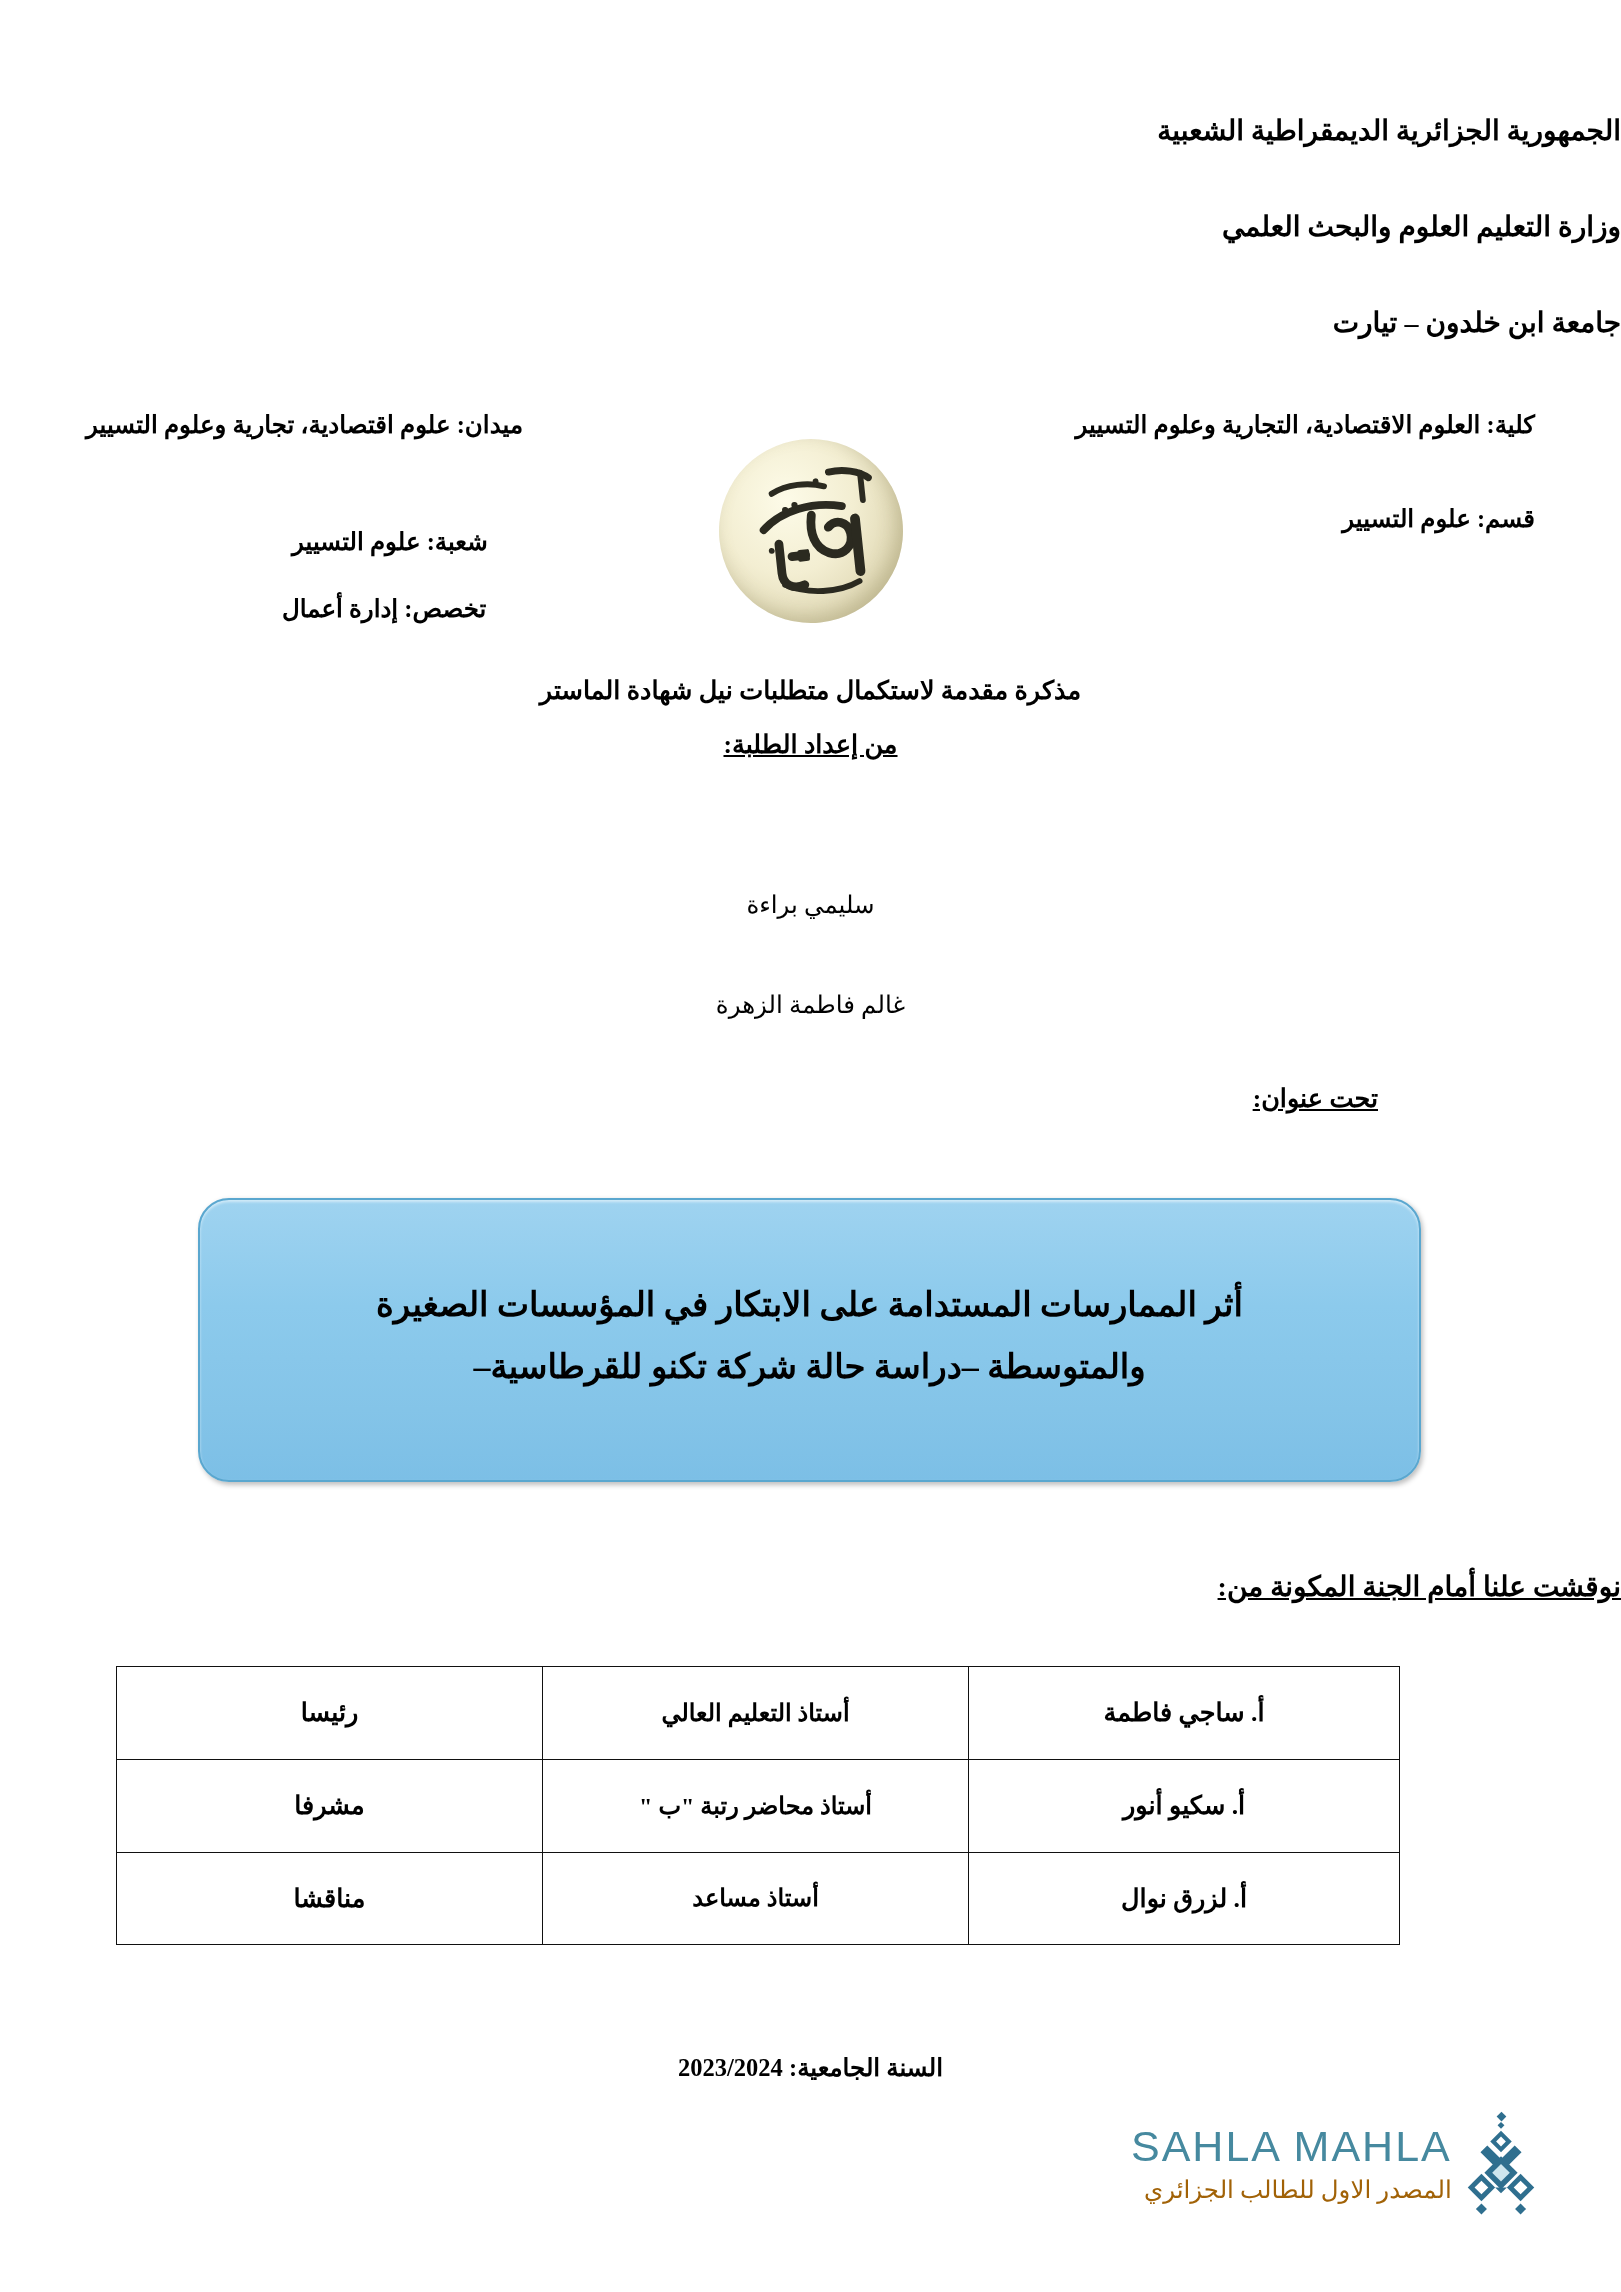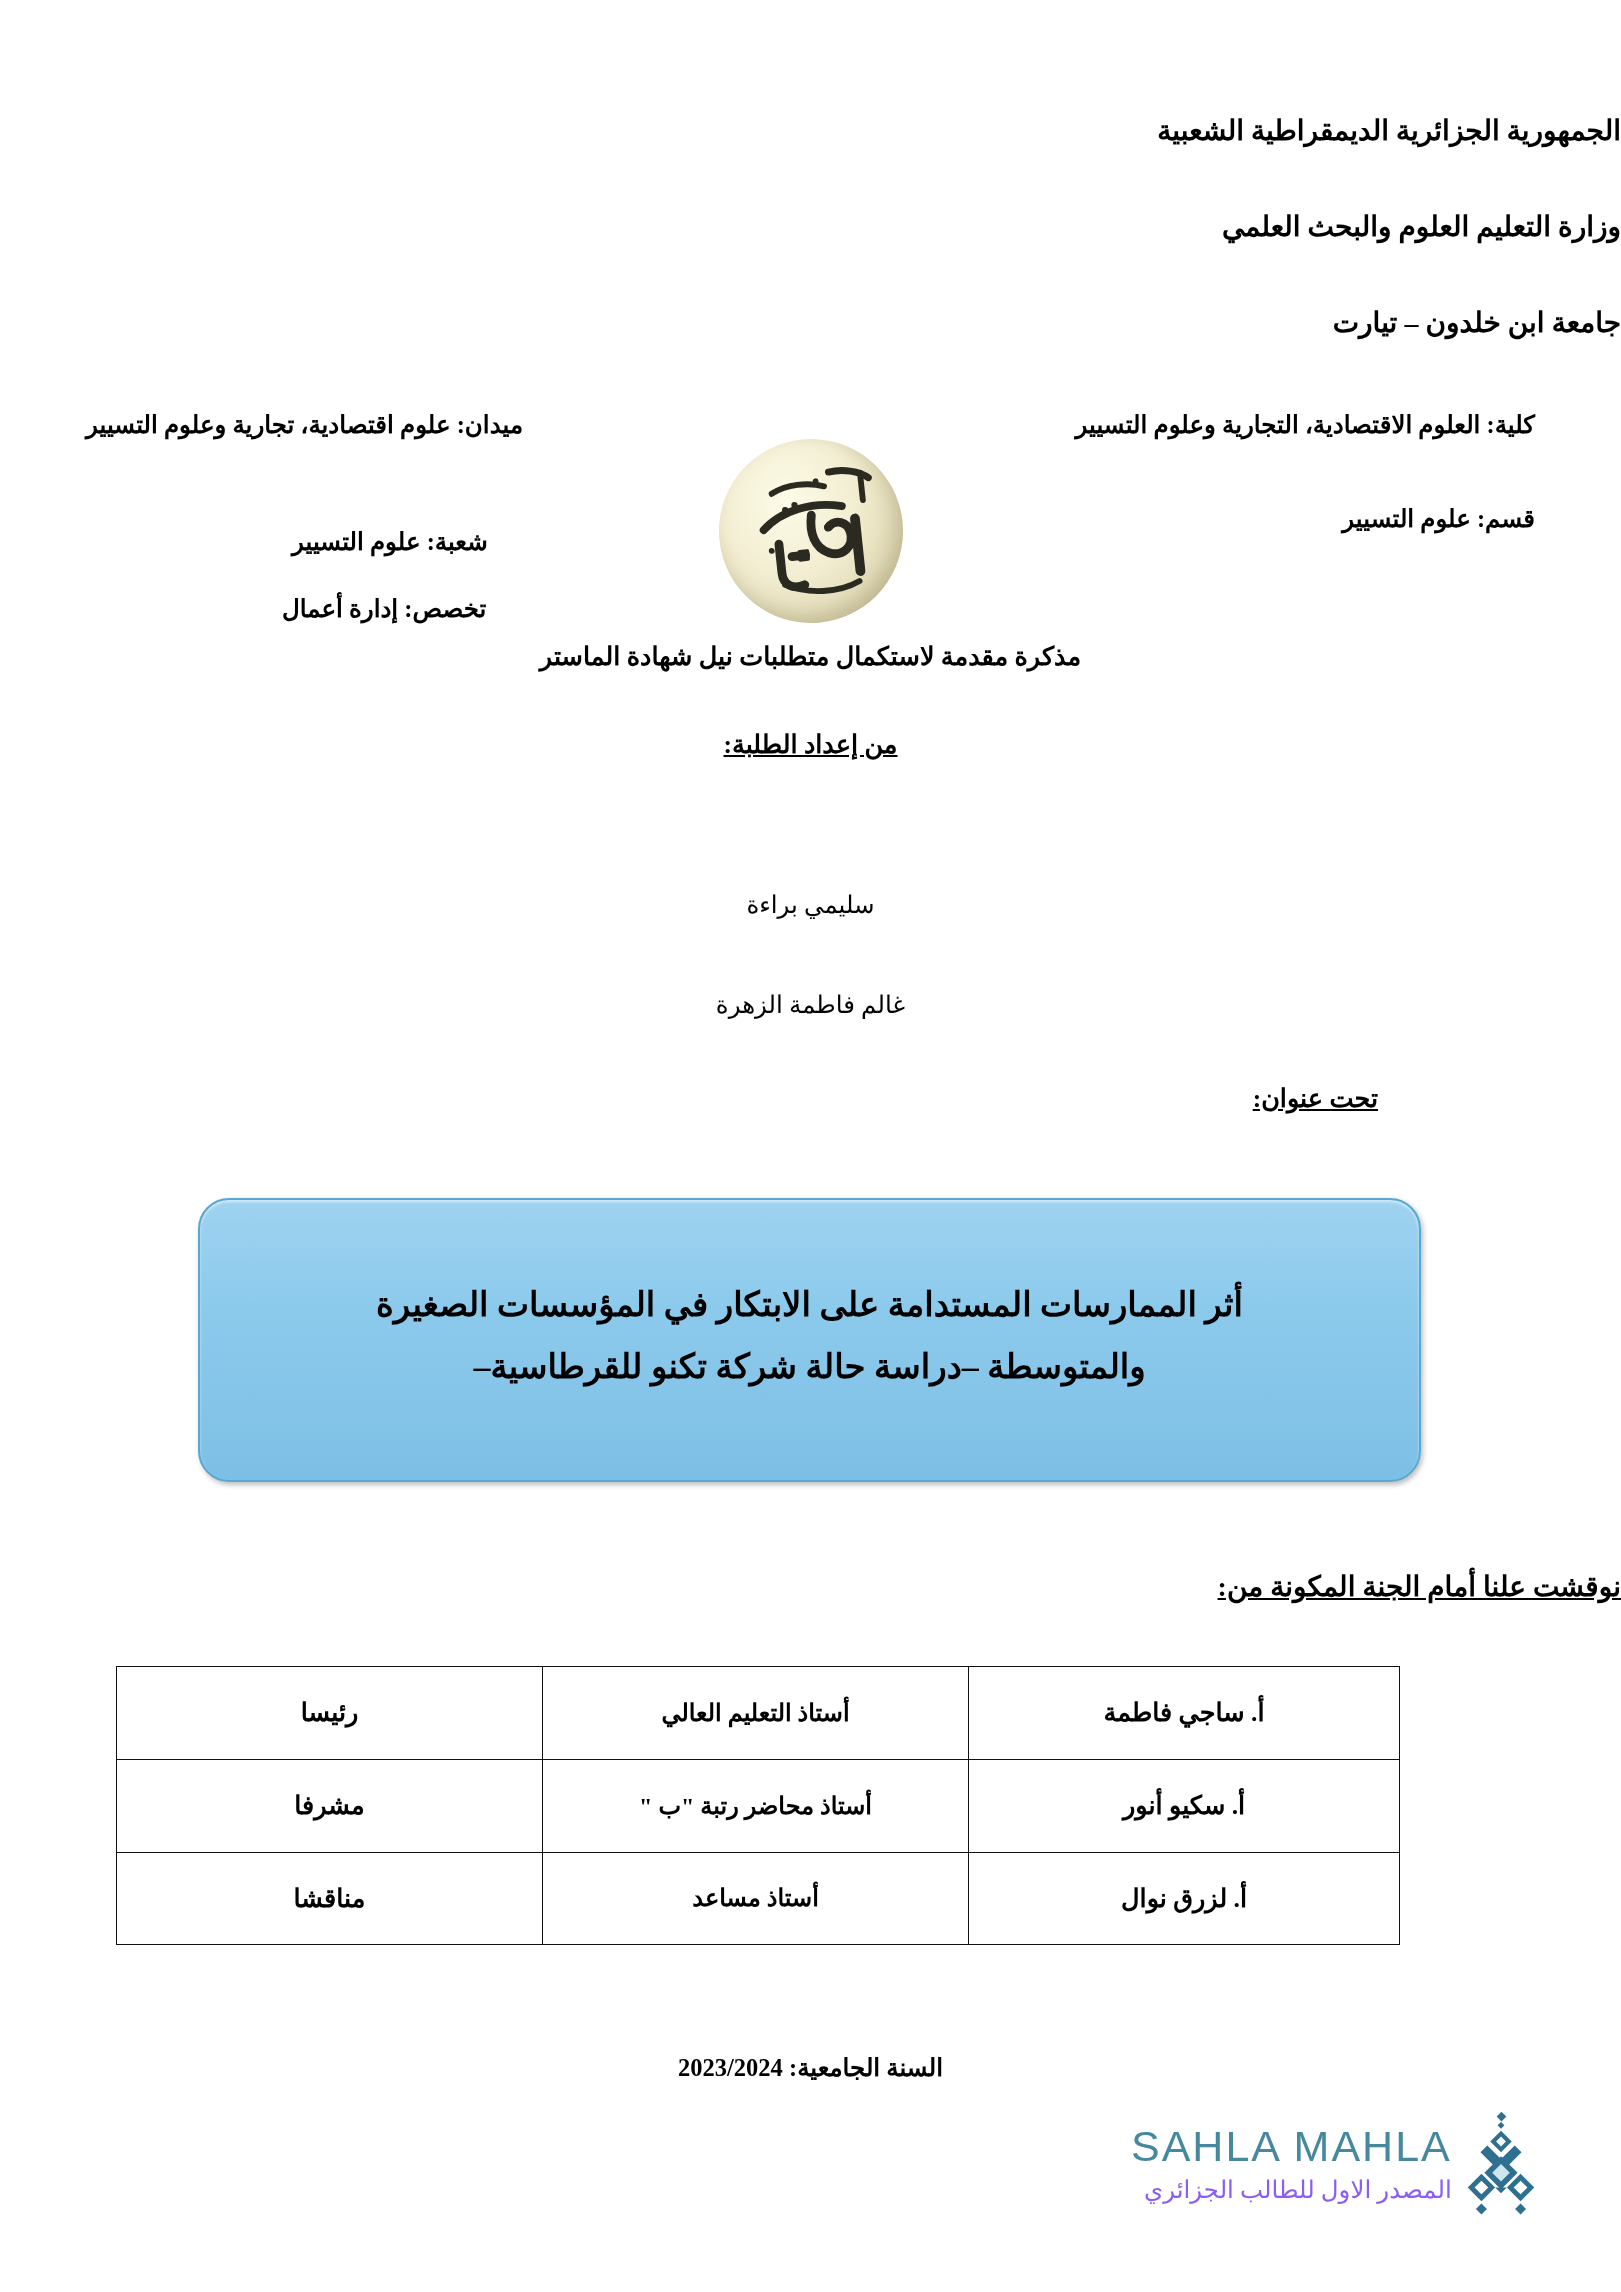--- a/index.html
+++ b/index.html
@@ -76,21 +76,21 @@
     border-radius: 50%;
     background: radial-gradient(ellipse at 38% 32%, #fdfbe8 0%, #f3eed2 42%, #ddd5b0 78%, #c9bf93 100%);
     overflow: hidden;
     box-shadow: inset -5.9px -7.8px 17.6px rgba(120,110,70,.28);
   }
   .emblem svg { display:block; width:100%; height:100%; }
 
   
   .master-line {
     position: absolute;
-    top: 641px;
+    top: 675px;
     left: 0; right: 0;
     text-align: center;
     font-size: 25.5px;
     font-weight: bold;
   }
 
   
   .prep-label {
     position: absolute;
     top: 729px;
@@ -214,21 +214,21 @@
     font-size: 43px;
     letter-spacing: 2px;
     color: #46899f;
     line-height: 1;
     white-space: nowrap;
   }
   .wm-sub {
     font-family: "Liberation Serif", serif;
     direction: rtl;
     font-size: 24.5px;
-    color: #8b5cf6;
+    color: #a16207;
     line-height: 1;
     margin-top: 9.8px;
     white-space: nowrap;
   }
   .wm-mark {
     width: 90px;
     height: 106px;
     margin-left: 3.9px;
     margin-top: -13.7px;
     flex: none;

